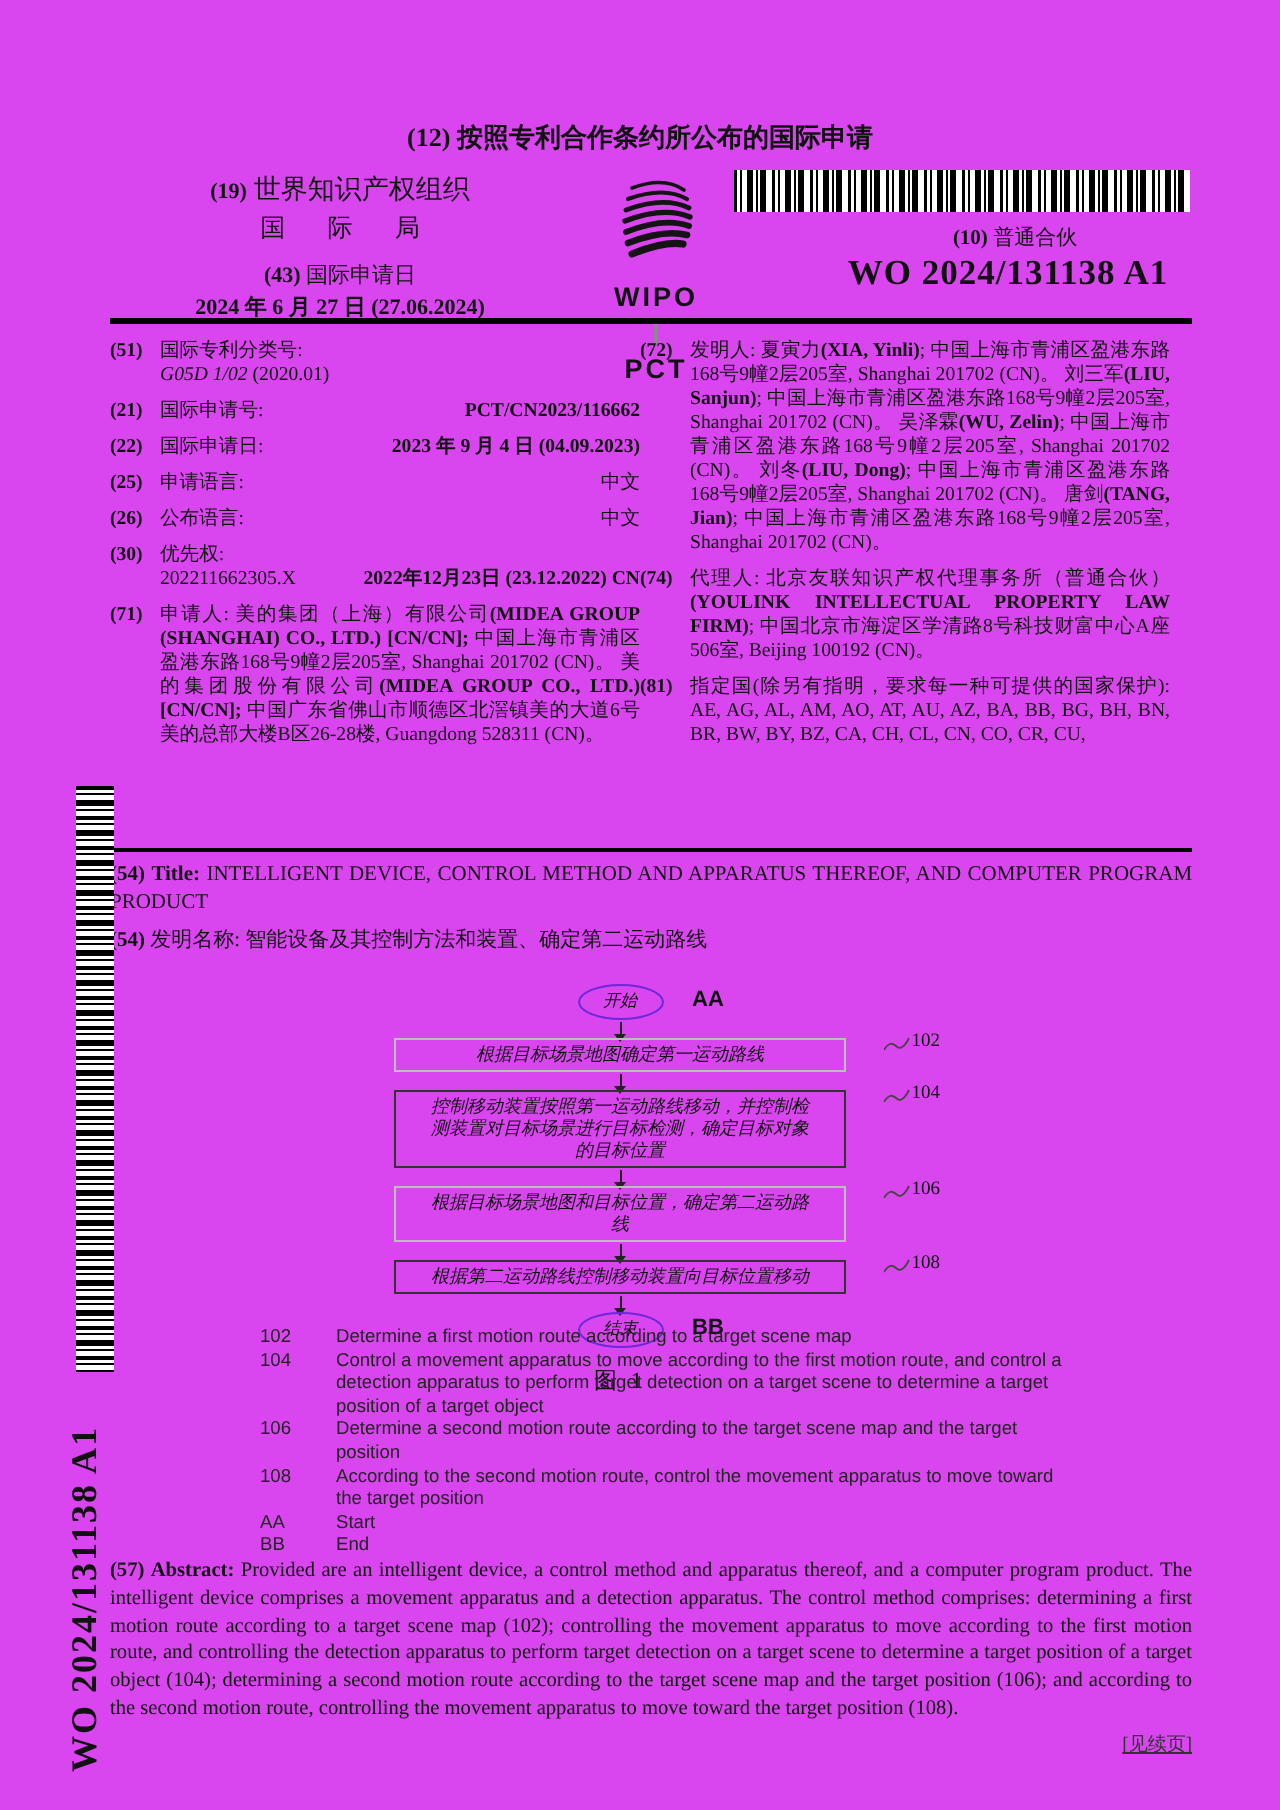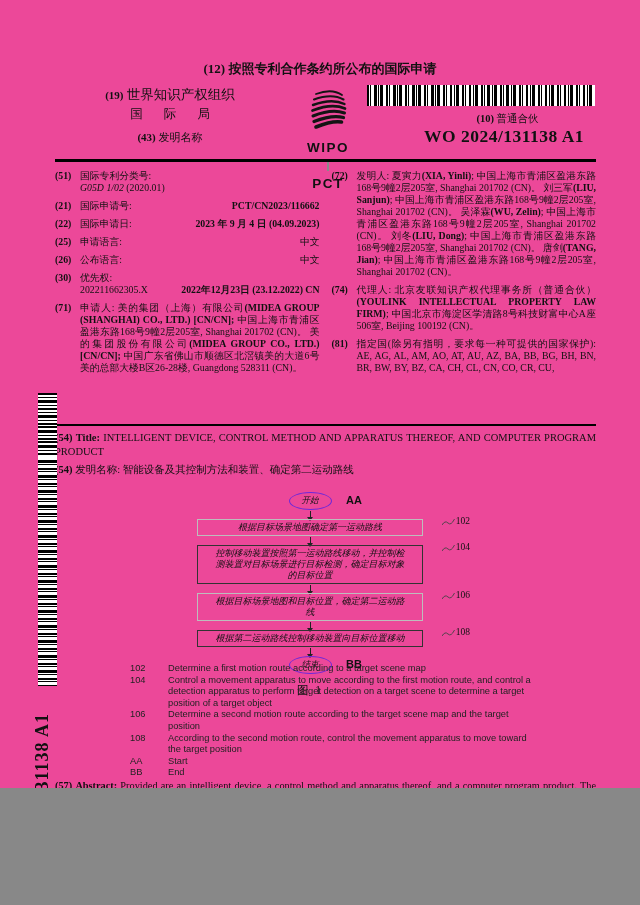--- a/index.html
+++ b/index.html
@@ -1,19 +1,19 @@
 <!DOCTYPE html>
 <html><head>
 <meta charset="utf-8">
 <style>
   * { margin:0; padding:0; box-sizing:border-box; }
   html,body { background:#888; }
   .page {
-    position:relative; width:640px; height:788px; margin:0 auto;
-    background:#ec4899; color:#111;
+    position:relative; width:640px; height:905px; margin:0 auto;
+    background:#d946ef; color:#111;
     font-family:"Liberation Serif","DejaVu Serif",serif;
     overflow:hidden;
   }
   .bold { font-weight:bold; }
   .bi { font-weight:normal; font-style:italic; }
 
   
   .line12 { position:absolute; top:60px; left:0; width:100%; text-align:center; font-size:13px; font-weight:bold; }
   .hdr-left { position:absolute; top:86px; left:72px; width:196px; text-align:center; }
   .h19 { font-size:13.5px; }
@@ -35,21 +35,21 @@
       #000 11px, #000 12px, #fff 12px, #fff 13px,
       #000 13px, #000 16px, #fff 16px, #fff 19px);
   }
   .h10 { position:absolute; top:112px; left:415px; width:185px; text-align:center; font-size:10.5px; }
   .hnumber { position:absolute; top:126px; left:408px; width:192px; text-align:center; font-size:17.5px; font-weight:bold; letter-spacing:0.5px; }
 
   .rule1 { position:absolute; top:159px; left:55px; width:541px; height:2.5px; background:#000; }
   .rule2 { position:absolute; top:424px; left:55px; width:541px; height:2px; background:#000; }
 
   
-  .cols { position:absolute; top:170px; left:55px; width:541px; display:flex; gap:12px;
+  .cols { position:absolute; top:170px; left:55px; width:541px; display:flex; 
           font-size:9.8px; line-height:12px; text-align:justify; }
   .col { width:265px; }
   .field { display:flex; margin-bottom:6px; }
   .fnum { font-weight:bold; width:25px; flex:none; }
   .fbody { flex:1; }
   .lv { display:flex; justify-content:space-between; }
 
   
   .title-en { position:absolute; top:431px; left:55px; width:541px; font-size:10.5px; line-height:13.5px; text-align:justify; }
   .title-zh { position:absolute; top:463px; left:55px; width:541px; font-size:10.5px; }
@@ -104,22 +104,23 @@
   </div>
 
   <div class="hdr-left">
     <div class="h19">
       <span class="fnum bold">(19)</span>
       <span>世界知识产权组织</span>
     </div>
     <div class="hbureau">国 际 局</div>
     <div class="h43">
       <span class="bold">(43)</span>
-      <span>发明名称</span>
-    </div>
+      <span>国际申请日</span>
+    </div>
+    <div class="hdate">2024 年 6 月 27 日 (27.06.2024)</div>
   </div>
 
   <div class="hdr-logo">
     <svg width="56" height="46" viewBox="0 0 56 46">
       <g fill="none" stroke="#141414" stroke-linecap="round">
         <path d="M16 7 Q32 1 42 8" stroke-width="1.8"></path>
         <path d="M14 12.5 Q32 6 43.5 12.5" stroke-width="2.1"></path>
         <path d="M13 18 Q32 11 44.5 17" stroke-width="2.4"></path>
         <path d="M12.5 23.5 Q32 16 45 21.5" stroke-width="2.7"></path>
         <path d="M13 29 Q32 21.5 44.5 26" stroke-width="3.0"></path>

